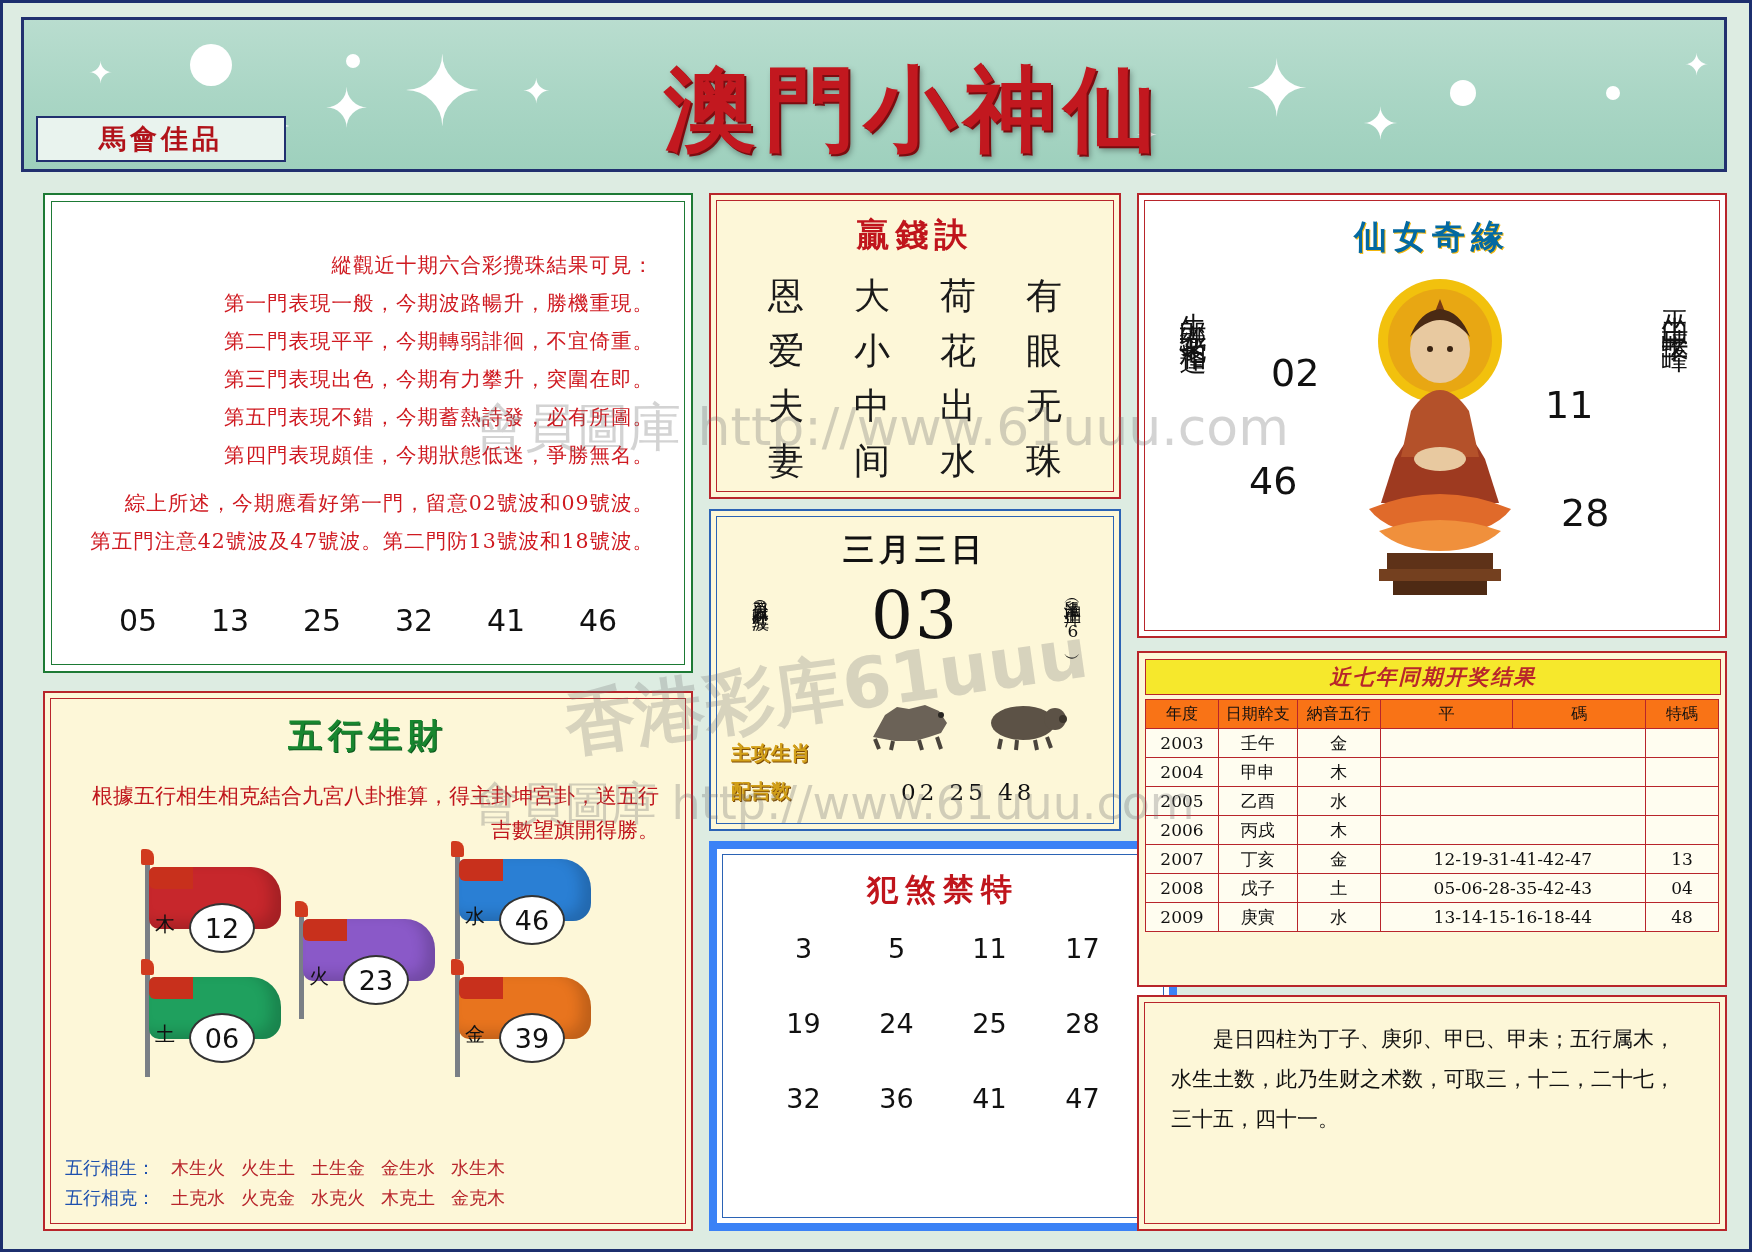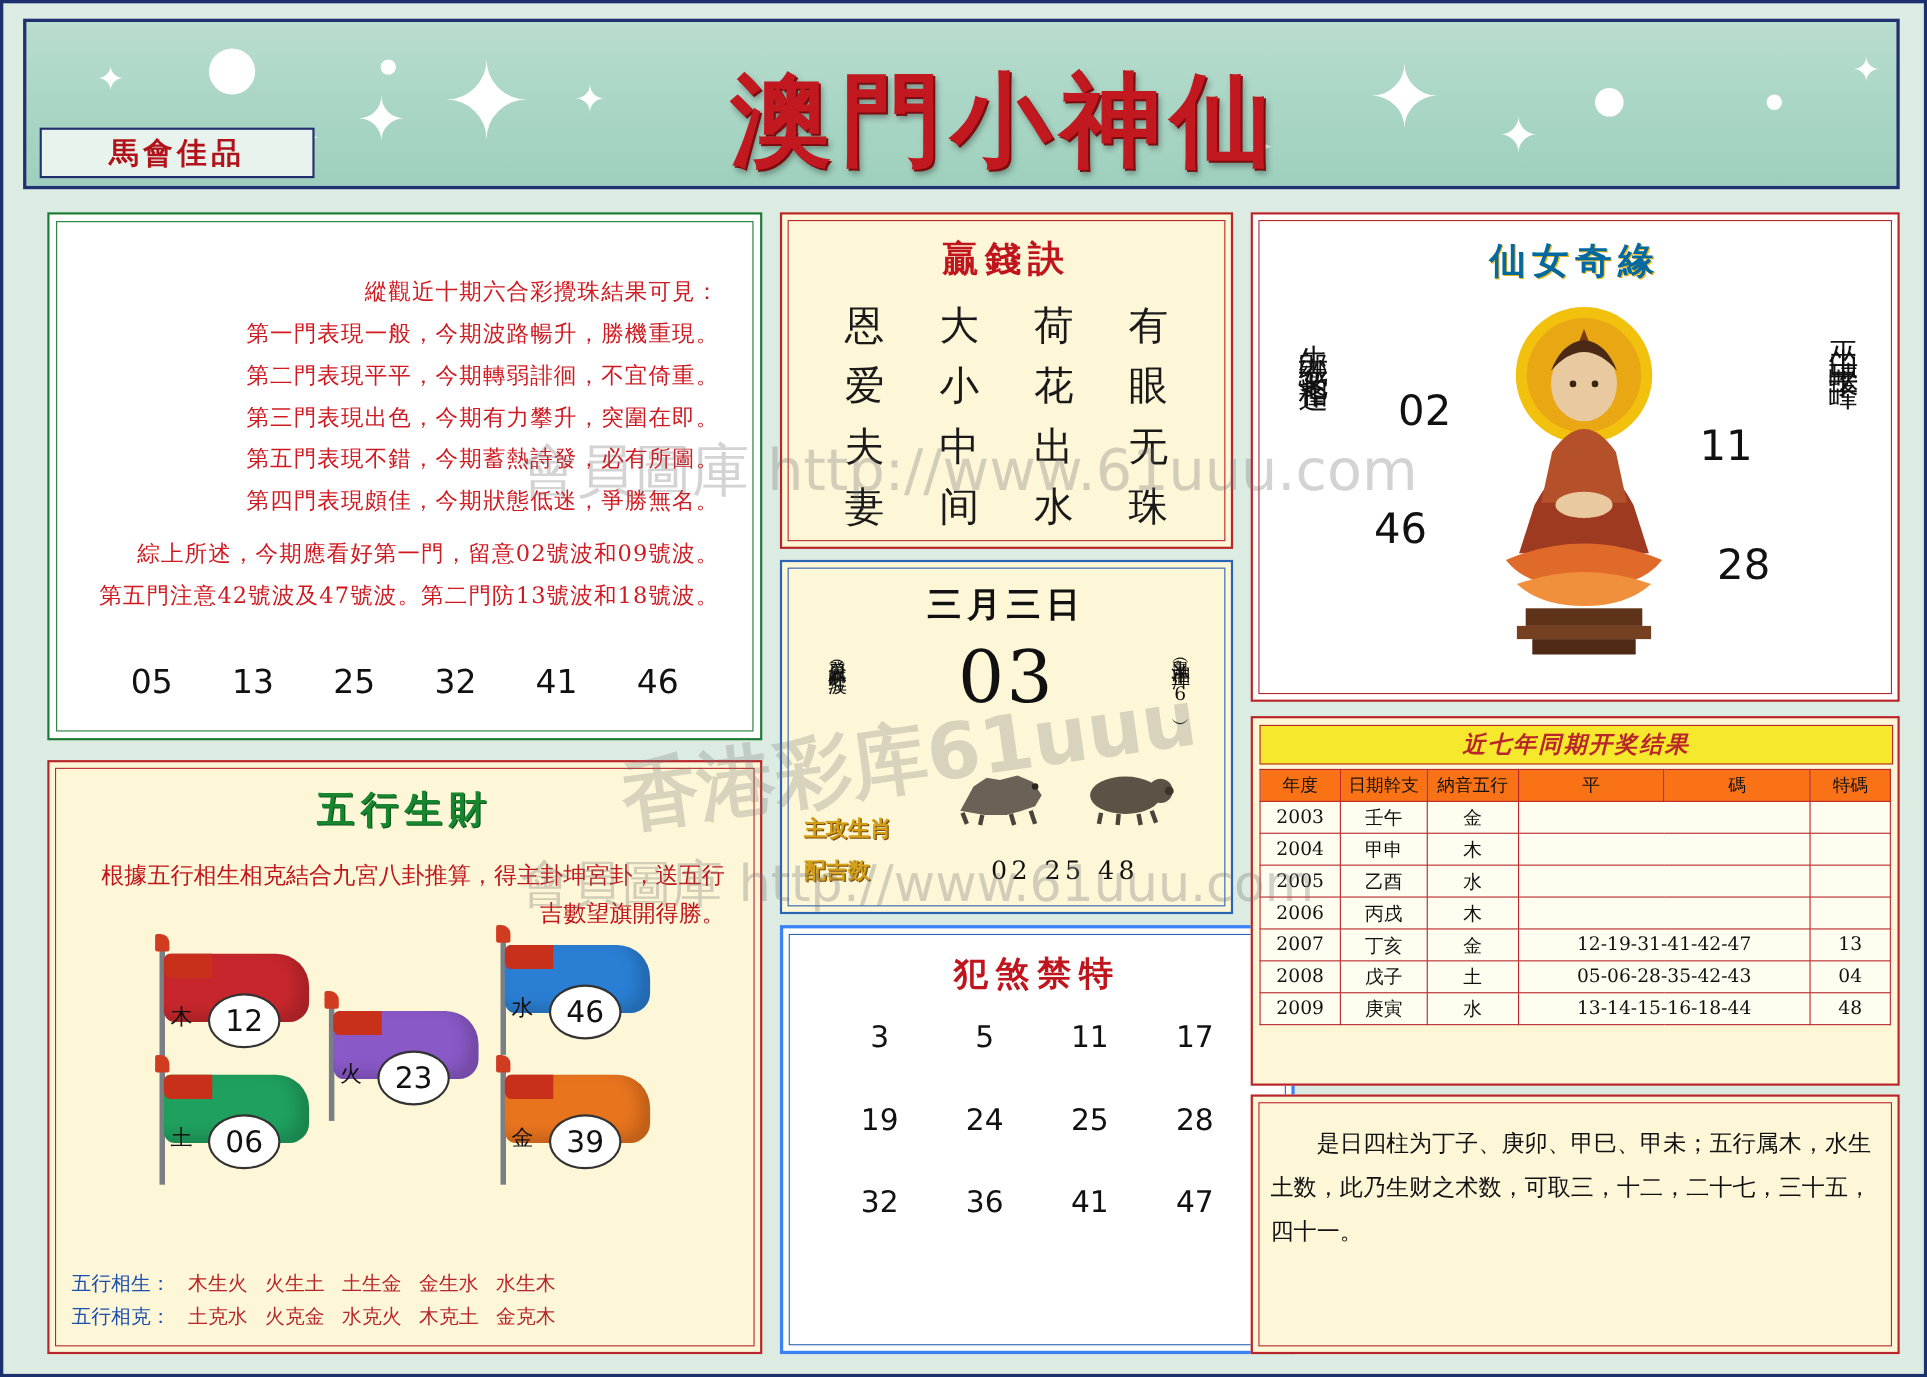--- a/index.html
+++ b/index.html
@@ -154,21 +154,21 @@
     -webkit-background-clip:text;background-clip:text;color:#d2a019;
     text-shadow:1px 1px 0 #7c4a07;
   }
   .dp-lucky{
     position:absolute;left:14px;bottom:18px;display:flex;align-items:center;gap:10px;
     font-family:"DejaVu Serif","Liberation Serif",serif;font-size:20px;
   }
   .dp-lucky .lk{font-weight:bold;color:#d2a019;text-shadow:1px 1px 0 #7c4a07;}
   .dp-lucky .nums{font-size:23px;color:#111;letter-spacing:4px;margin-left:100px;}
   
-  #forbidden{left:706px;top:838px;width:468px;height:390px;background:#ffffff;border:3px solid #3b82f6;}
+  #forbidden{left:706px;top:838px;width:468px;height:390px;background:#ffffff;border:8px solid #3b82f6;}
   #forbidden .inner{position:absolute;inset:5px;border:1px solid #2b63b5;box-sizing:border-box;}
   .fb-title{
     text-align:center;margin-top:14px;
     font-family:"DejaVu Serif","Liberation Serif",serif;
     font-size:31px;font-weight:bold;color:#c0151c;letter-spacing:7px;
   }
   .fb-grid{
     margin:22px 34px 0 34px;display:grid;grid-template-columns:repeat(4,1fr);
     row-gap:44px;text-align:center;
     font-family:"DejaVu Sans","Liberation Sans",sans-serif;
@@ -210,21 +210,21 @@
   table.hist{
     width:calc(100% - 12px);margin:4px 6px 0 6px;border-collapse:collapse;
     font-family:"DejaVu Serif","Liberation Serif",serif;font-size:17px;color:#111;
   }
   table.hist th,table.hist td{
     border:1px solid #b8252b;text-align:center;height:26px;background:#fffdf0;
   }
   table.hist th{background:#f97316;font-weight:normal;font-size:16px;}
   
   #note{left:1134px;top:992px;width:590px;height:236px;background:#fdf7d8;border:2px solid #b8252b;}
-  #note .inner{position:absolute;inset:5px;border:1px solid #b8252b;box-sizing:border-box;padding:16px 10px;}
+  #note .inner{position:absolute;inset:5px;border:1px solid #b8252b;box-sizing:border-box;padding:16px 26px;}
   .note-p{
     font-family:"DejaVu Serif","Liberation Serif",serif;
     font-size:21px;color:#111;line-height:40px;
   }
   
   .wm{
     position:absolute;pointer-events:none;
     font-family:"DejaVu Sans","Liberation Sans",sans-serif;
     color:rgba(110,110,110,.30);white-space:nowrap;
   }

